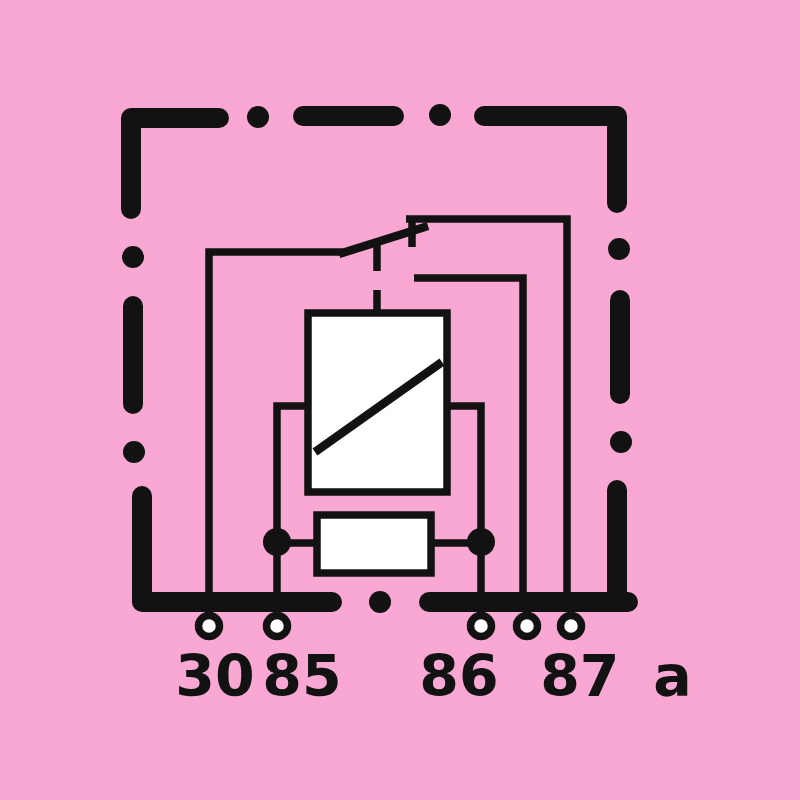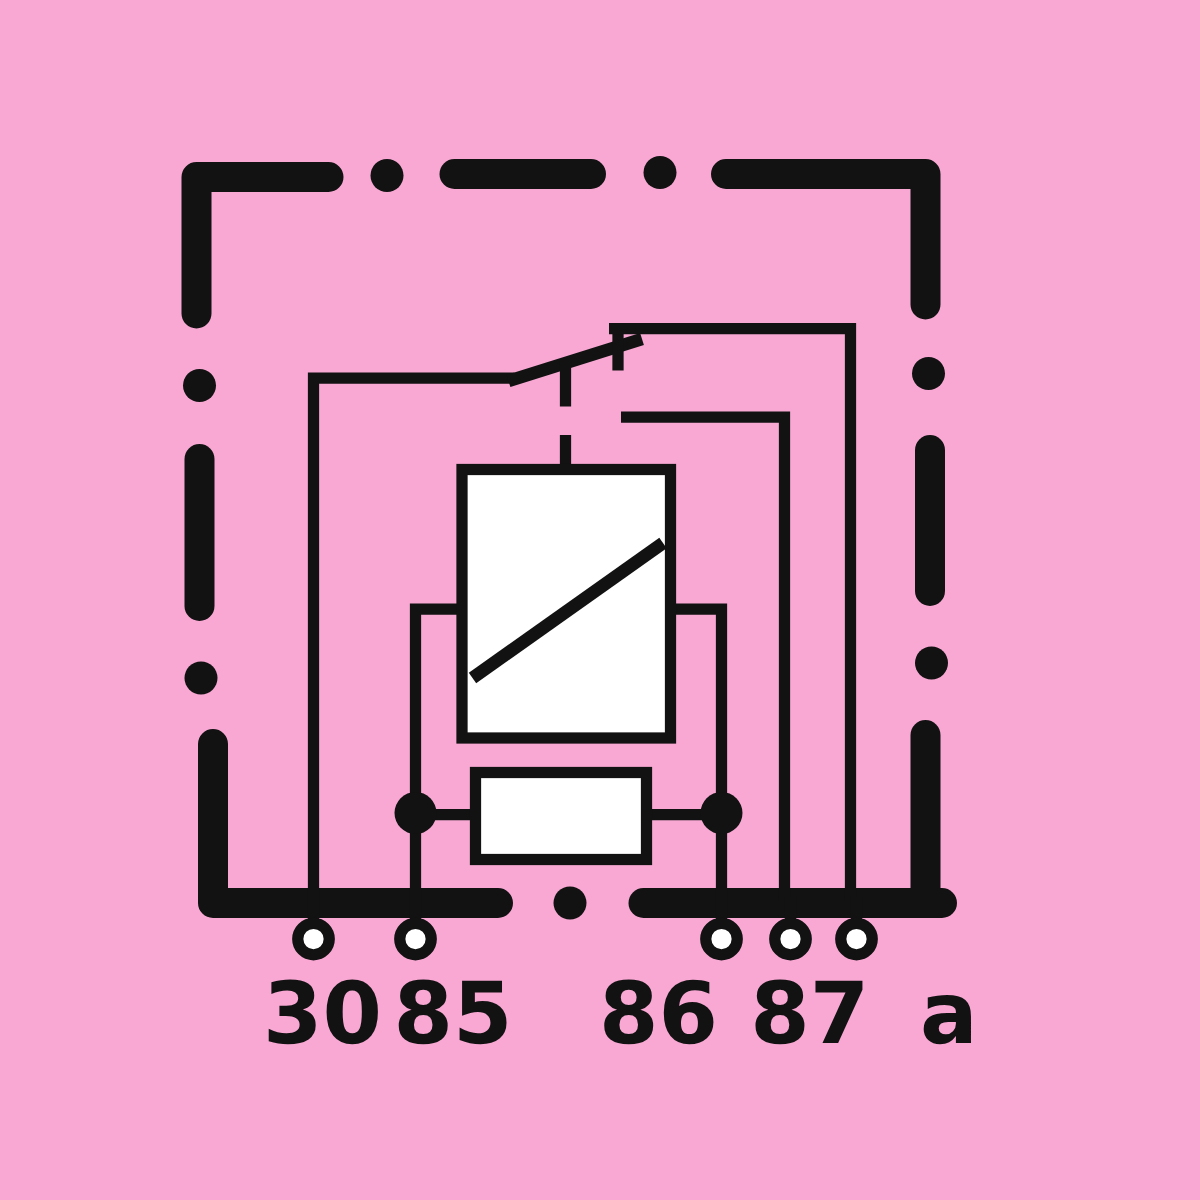--- a/index.html
+++ b/index.html
@@ -82,16 +82,16 @@
         <line x1="527" y1="598" x2="527" y2="613"></line>
         <circle cx="527" cy="626" r="10.5"></circle>
         <line x1="571" y1="598" x2="571" y2="613"></line>
         <circle cx="571" cy="626" r="10.5"></circle>
       </g>
   </svg>
 
   <div class="labels" id="labels">
       <span class="term-label" style="left: 215px;">30</span>
       <span class="term-label" style="left: 302px;">85</span>
-      <span class="term-label" style="left: 439px;">86</span>
-      <span class="term-label" style="left: 576px;">87 a</span>
+      <span class="term-label" style="left: 459px;">86</span>
+      <span class="term-label" style="left: 616px;">87 a</span>
     </div>
 </div>
 
 </body></html>

